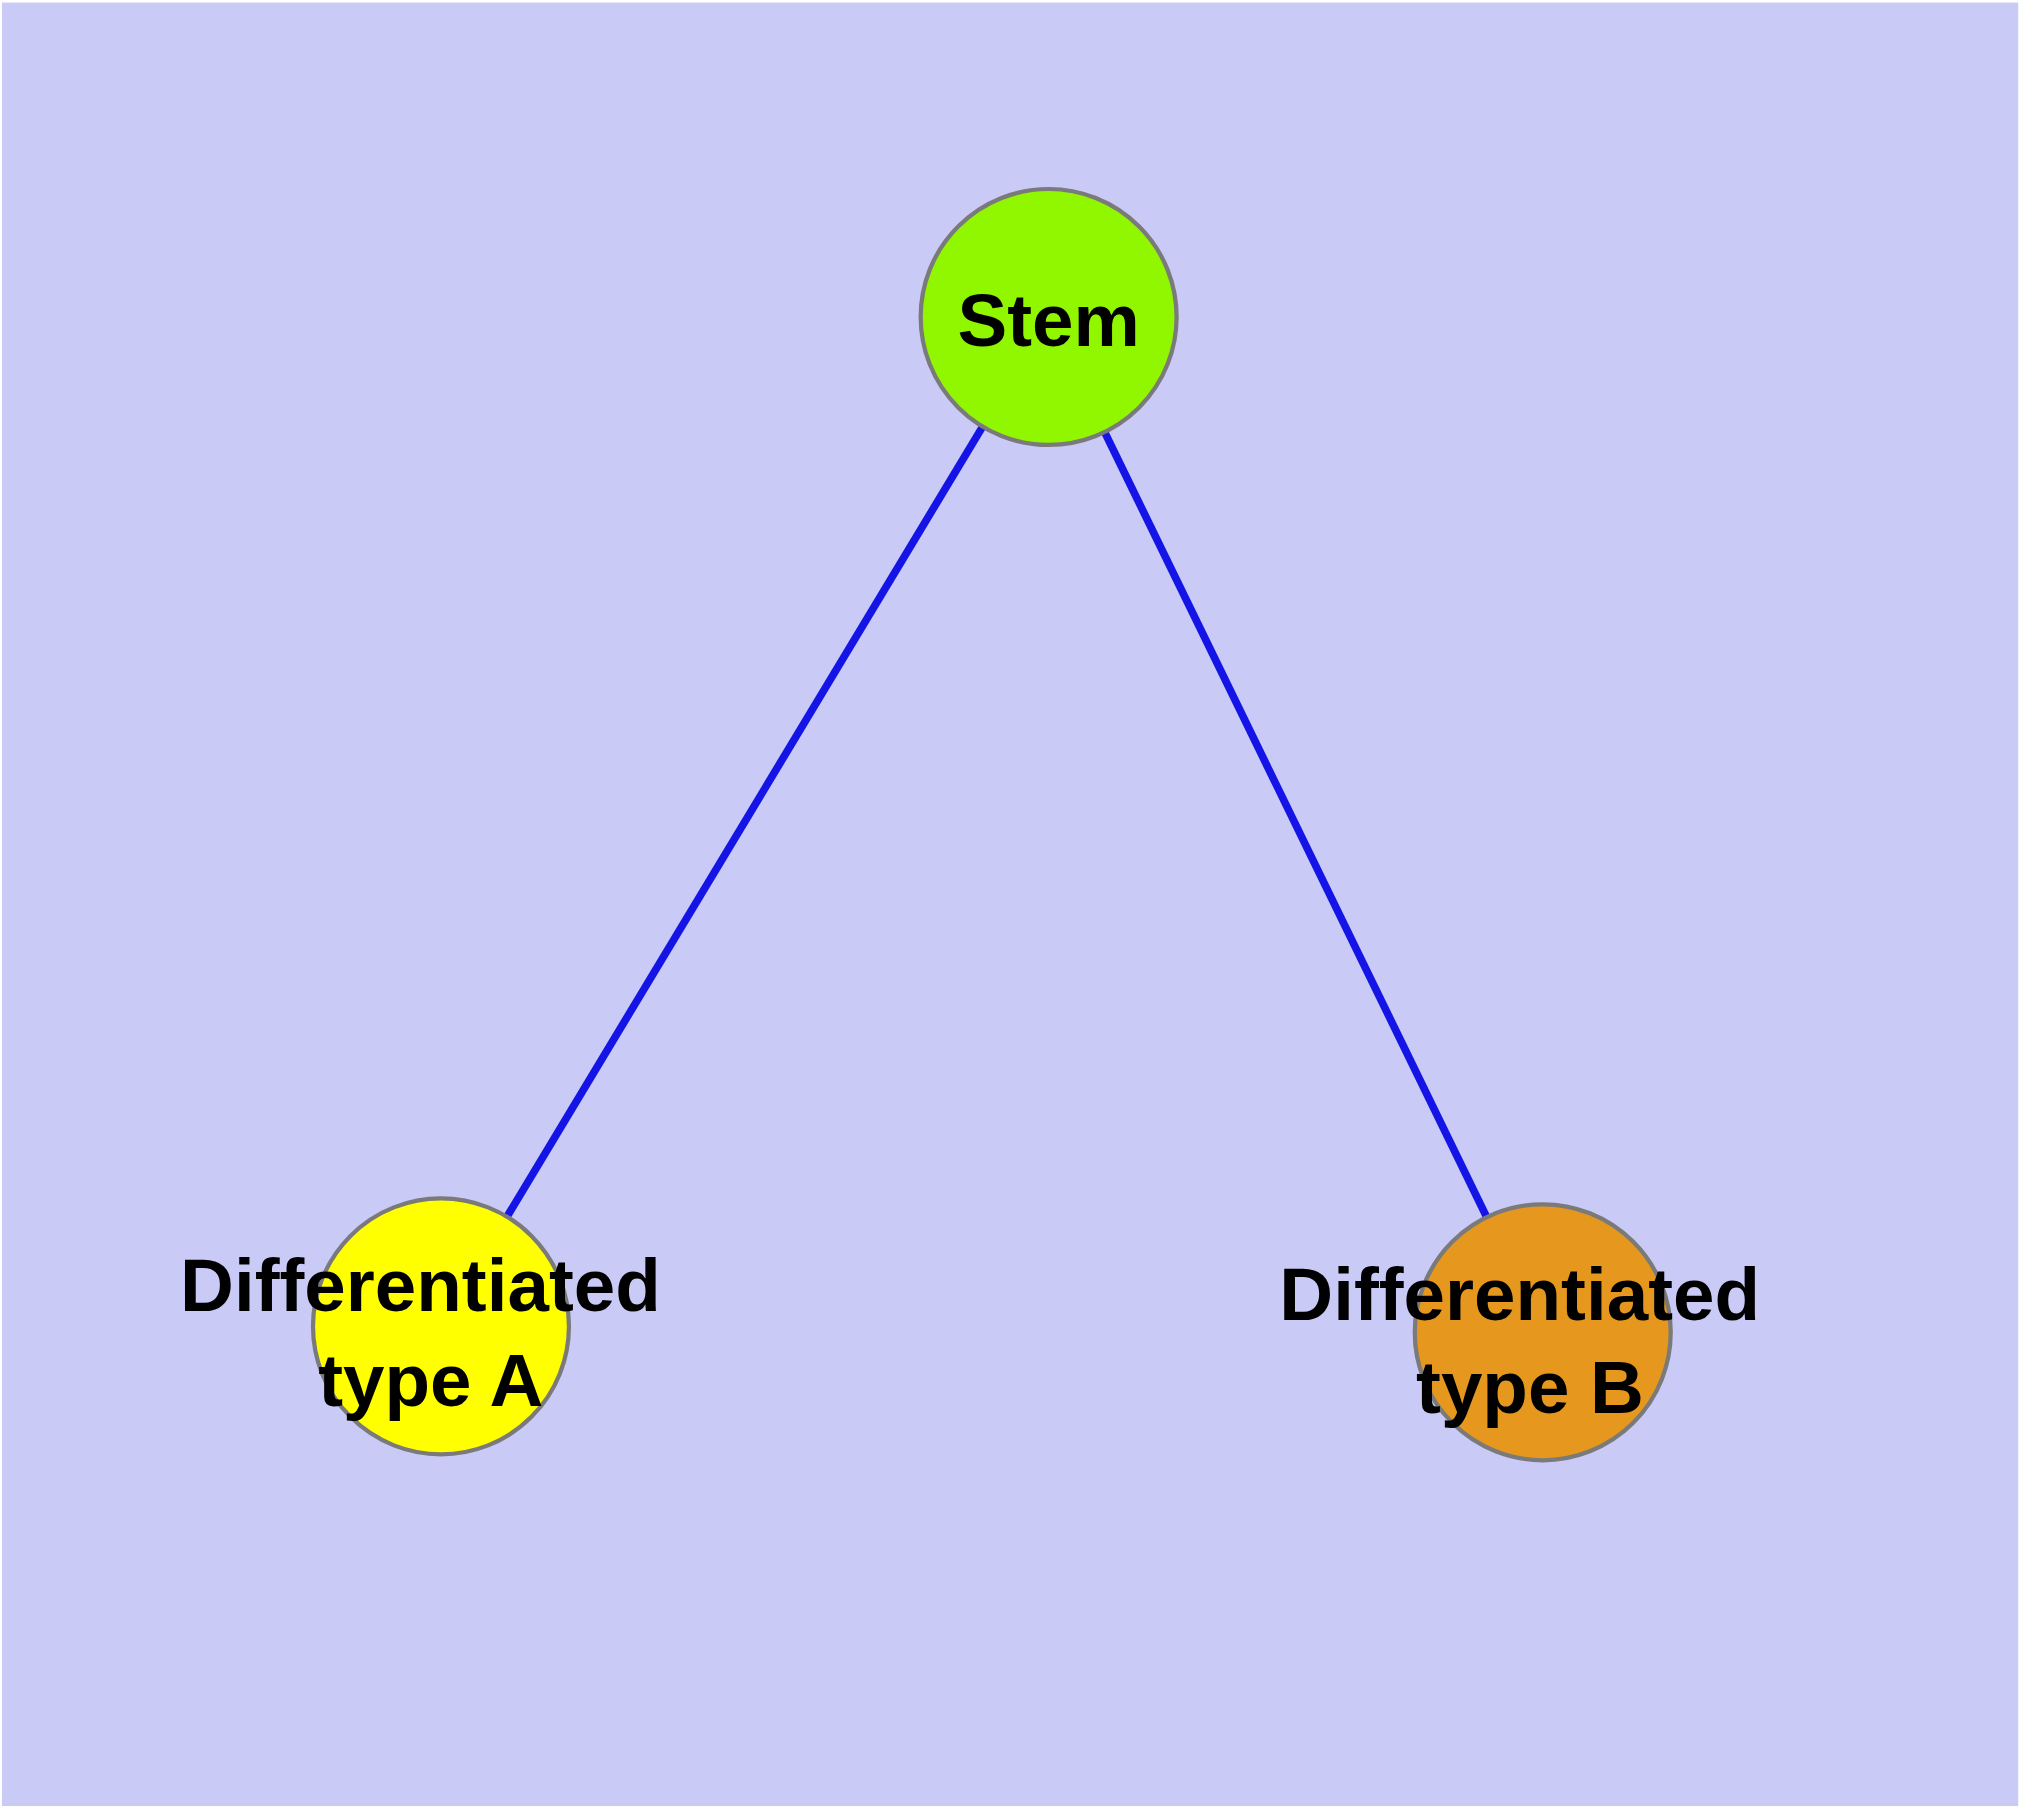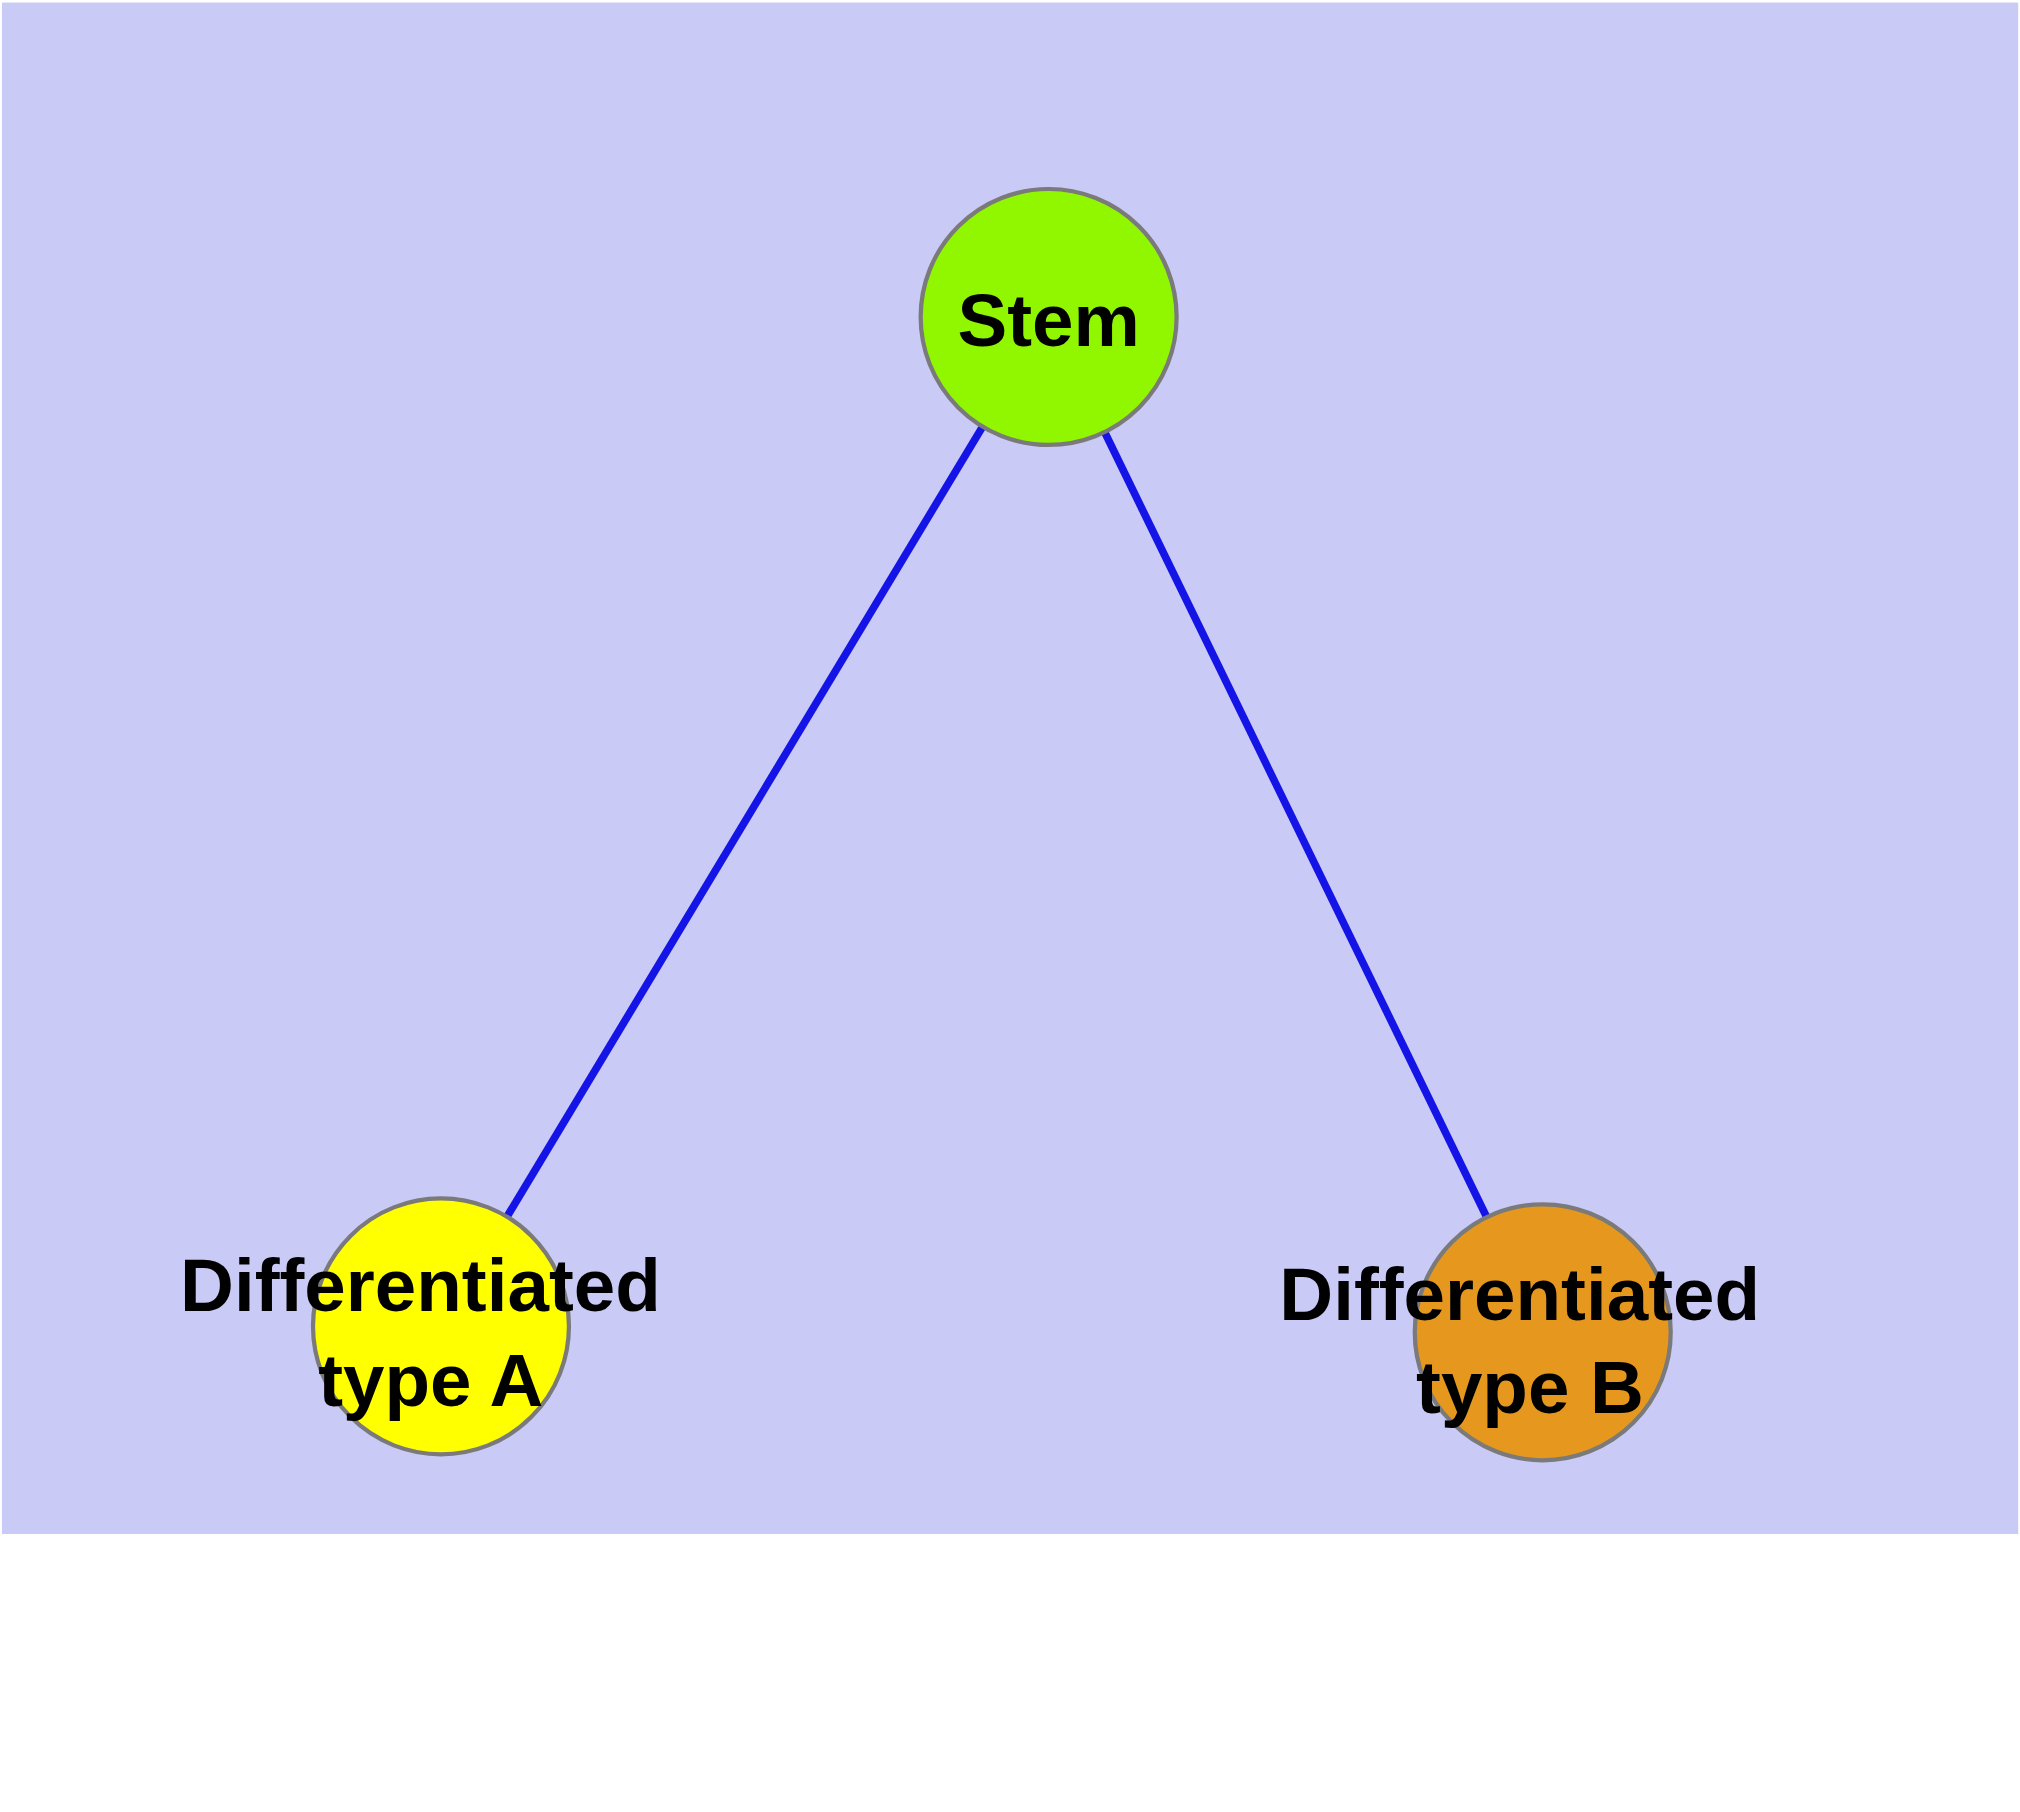--- a/index.html
+++ b/index.html
@@ -3,21 +3,21 @@
 <meta charset="utf-8">
 <style>
   html, body {
     margin: 0;
     padding: 0;
     background: #ffffff;
   }
   .stage {
     position: relative;
     width: 2021px;
-    height: 1534px;
+    height: 1812px;
     background: #ffffff;
     overflow: hidden;
     font-family: "Liberation Sans", sans-serif;
   }
   svg.graph {
     position: absolute;
     top: 0;
     left: 0;
     display: block;
   }

